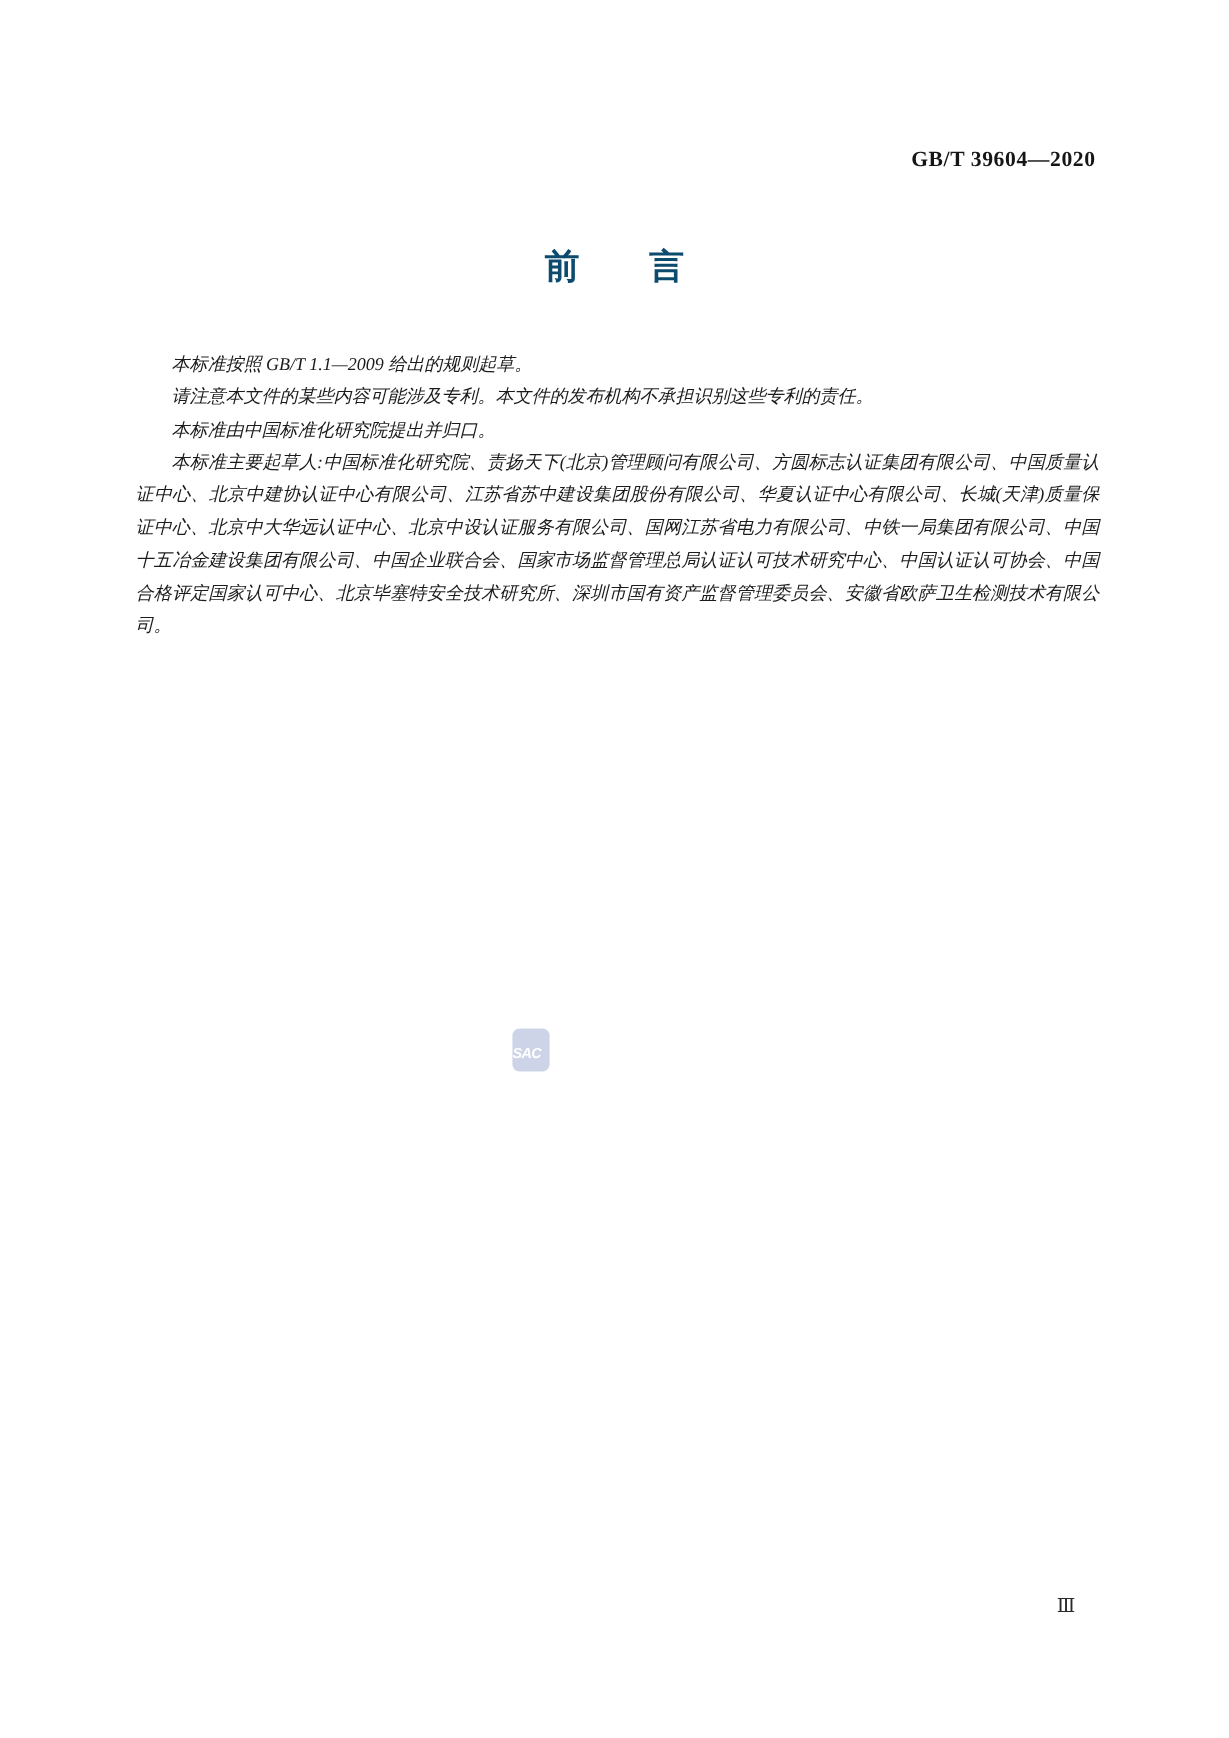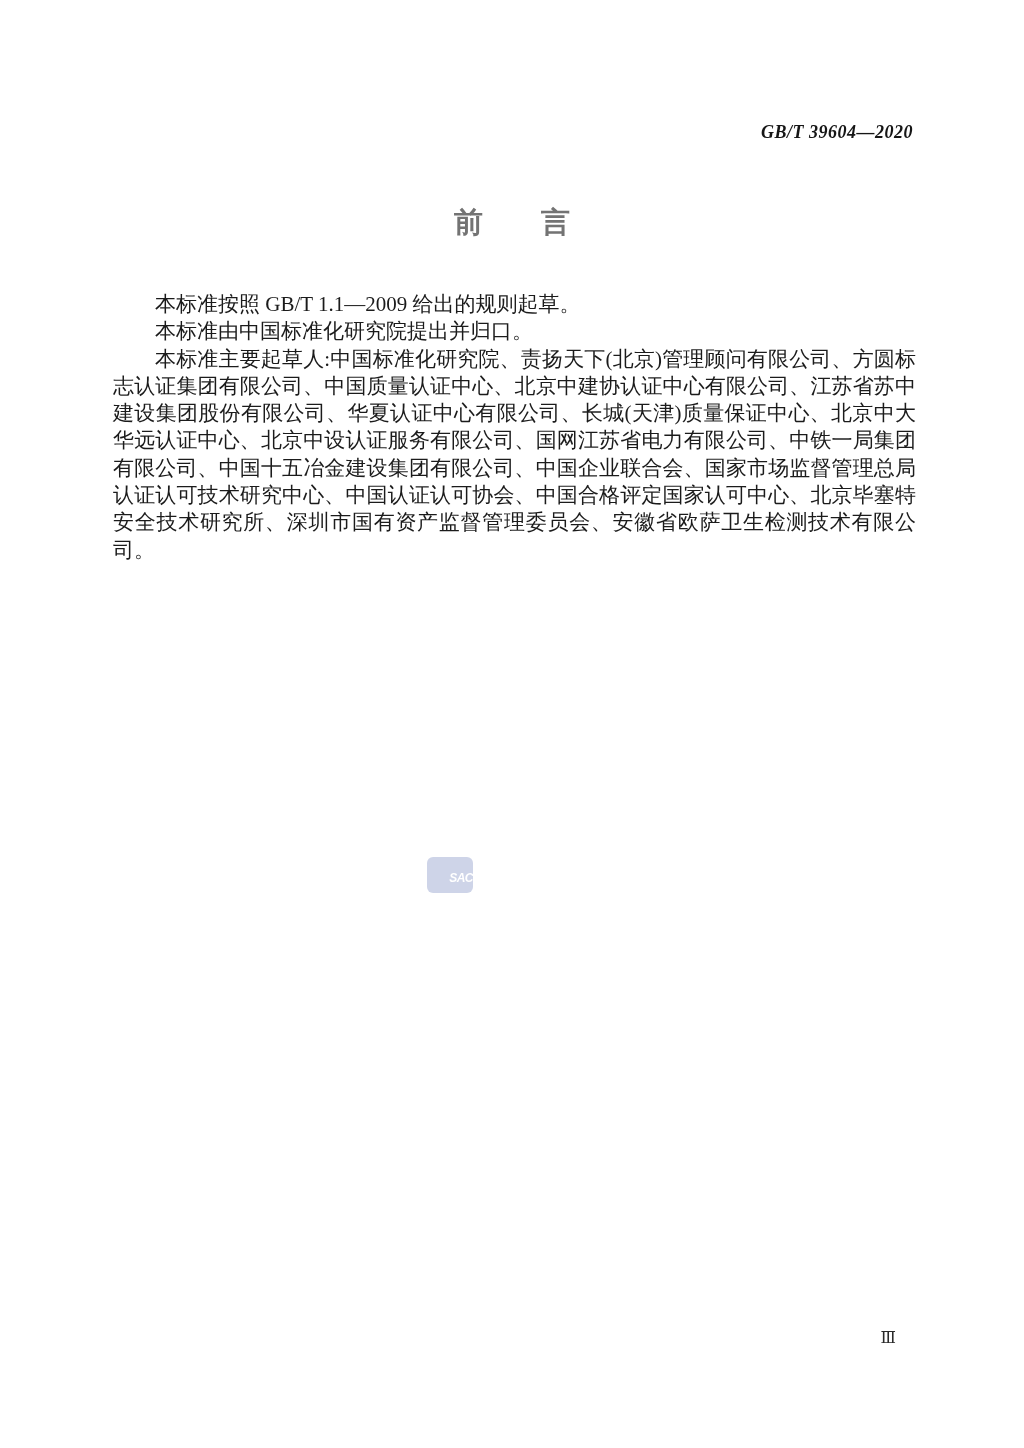--- a/index.html
+++ b/index.html
@@ -23,59 +23,59 @@
   .doc-header {
     position: absolute;
     top: 122px;
     left: 0;
     width: 913px;
     text-align: right;
     font-weight: bold;
     font-size: 18px;
     letter-spacing: 0.5px;
     color: #161616;
-    font-style: italic;
   }
   .doc-title {
     position: absolute;
     top: 203px;
     left: 0;
     width: 100%;
     margin: 0;
     text-align: center;
     font-family: "Liberation Sans", "DejaVu Sans", sans-serif;
     font-weight: bold;
     font-size: 29px;
-    color: #737373;
+    color: #0c4a6e;
   }
   .doc-body {
     position: absolute;
     top: 291px;
     left: 113px;
     width: 803px;
-    font-size: 21px;
+    font-size: 15px;
     line-height: 27.3px;
     text-align: justify;
     color: #1b1b1b;
+    font-style: italic;
   }
   .doc-body p {
     margin: 0;
     padding: 0;
     text-indent: 2em;
   }
   .watermark {
     position: absolute;
     left: 427px;
     top: 857px;
-    width: 46px;
+    width: 31px;
     height: 36px;
     border-radius: 6px;
     display: flex;
     align-items: flex-end;
-    justify-content: flex-end;
+    justify-content: flex-start;
     opacity: 0.85;
   }
   .watermark span {
     font-family: "Liberation Sans", "DejaVu Sans", sans-serif;
     font-weight: bold;
     font-style: italic;
     font-size: 12px;
     letter-spacing: -0.5px;
     line-height: 1;
     padding-bottom: 9px;
@@ -93,20 +93,21 @@
 <body>
 
 <div class="page">
 
   <div class="doc-header">GB/T 39604—2020</div>
 
   <h1 class="doc-title">前　　言</h1>
 
   <div class="doc-body">
     <p>本标准按照 GB/T 1.1—2009 给出的规则起草。</p>
+    <p>请注意本文件的某些内容可能涉及专利。本文件的发布机构不承担识别这些专利的责任。</p>
     <p>本标准由中国标准化研究院提出并归口。</p>
     <p>本标准主要起草人:中国标准化研究院、责扬天下(北京)管理顾问有限公司、方圆标志认证集团有限公司、中国质量认证中心、北京中建协认证中心有限公司、江苏省苏中建设集团股份有限公司、华夏认证中心有限公司、长城(天津)质量保证中心、北京中大华远认证中心、北京中设认证服务有限公司、国网江苏省电力有限公司、中铁一局集团有限公司、中国十五冶金建设集团有限公司、中国企业联合会、国家市场监督管理总局认证认可技术研究中心、中国认证认可协会、中国合格评定国家认可中心、北京毕塞特安全技术研究所、深圳市国有资产监督管理委员会、安徽省欧萨卫生检测技术有限公司。</p>
   </div>
 
   <div class="watermark" style="background: rgb(198, 205, 228); color: rgb(255, 255, 255);">
     <span>SAC</span>
   </div>
 
   <div class="page-number">Ⅲ</div>
 

